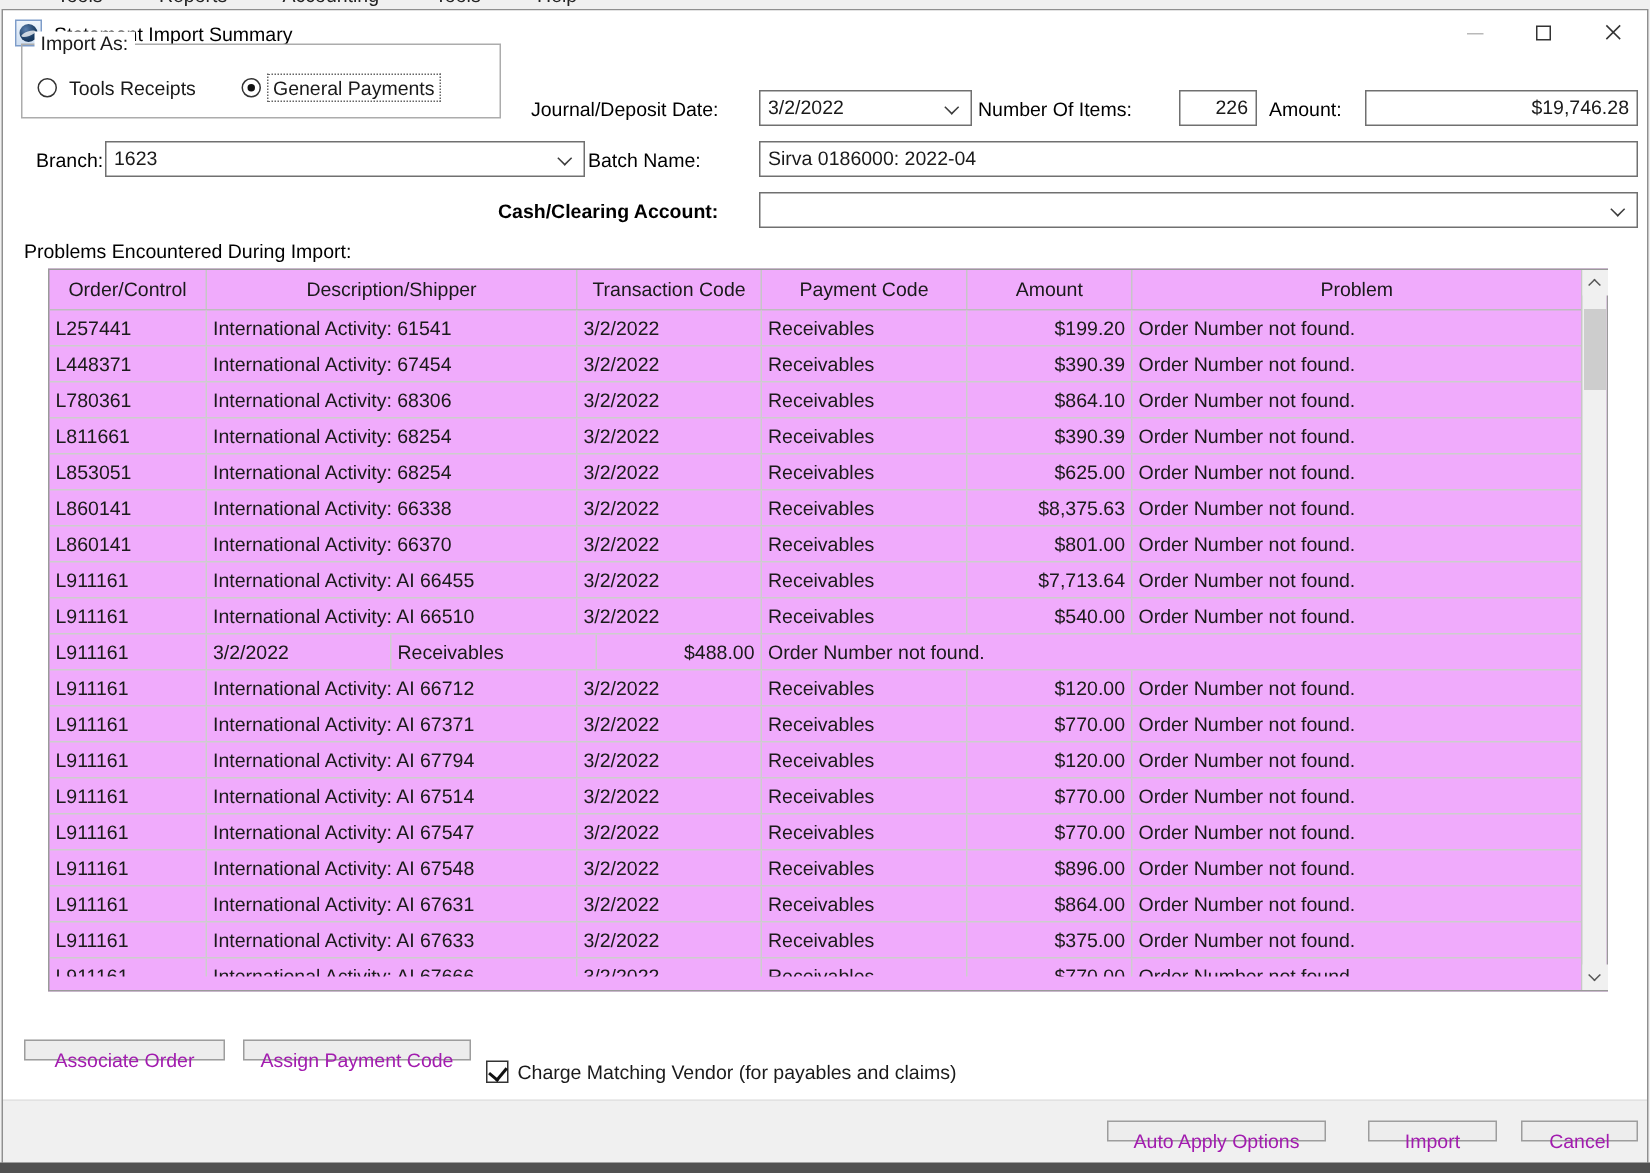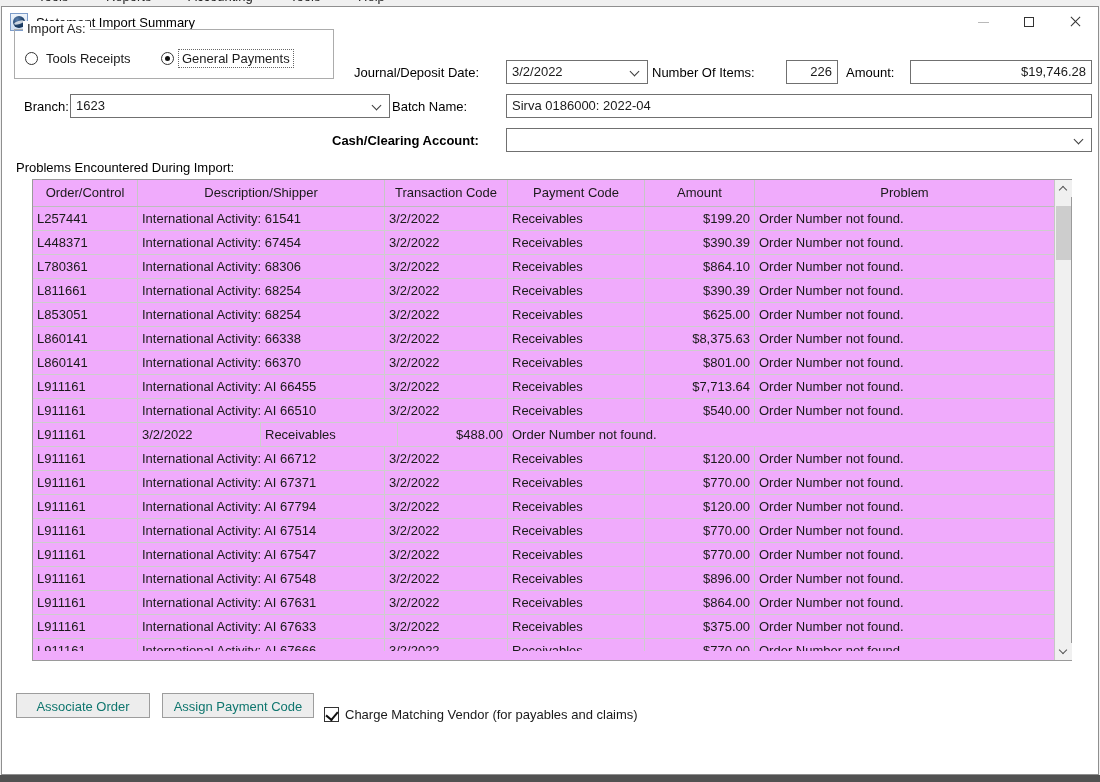--- a/index.html
+++ b/index.html
@@ -67,21 +67,21 @@
   .thead .c4 { text-align:center; }
 
   .vscroll { width:17px; background:#f0f0f0; border-left:1px solid #c6c6c6; position:relative; }
   .sb-btn { position:absolute; left:0; width:17px; height:17px; background:#f0f0f0; }
   .sb-up { top:0; } .sb-dn { bottom:0; }
   .sb-up .chevs { position:absolute; left:5px; top:7px; width:6px; height:6px; border-left:1.5px solid #565656; border-top:1.5px solid #565656; transform:rotate(45deg); }
   .sb-dn .chevs { position:absolute; left:5px; top:4px; width:6px; height:6px; border-right:1.5px solid #565656; border-bottom:1.5px solid #565656; transform:rotate(45deg); }
   .sb-thumb { position:absolute; left:1px; top:26px; width:15px; height:54px; background:#cdcdcd; }
 
   
-  .btn { position:absolute; height:25px; background:#ededed; border:1px solid #9d9d9d; color:#0f766e;
+  .btn { position:absolute; height:14px; background:#ededed; border:1px solid #9d9d9d; color:#a21caf;
     font-family:"Liberation Sans",sans-serif; font-size:13px; text-align:center; line-height:25px; cursor:default; }
   .chkrow { position:absolute; left:322px; top:690px; display:flex; align-items:flex-end;margin-top:10px; }
   .chk { width:15px; height:15px; border:1px solid #333; background:#fff; position:relative; margin-right:6px; flex:none; }
   .chk.checked::after { content:""; position:absolute; left:3px; top:1px; width:6px; height:9px;
     border-right:2px solid #111; border-bottom:2px solid #111; transform:rotate(40deg); }
 
   .footer { position:absolute; left:0; top:726px; width:100%; height:43px; background:#f0f0f0; border-top:1px solid #e2e2e2; }
   .bottom-edge { position:absolute; left:0; bottom:0; width:100%; height:7px; background:#515151; }
 </style>
 </head>
@@ -327,15 +327,20 @@
     </div>
   </div>
 
   <div class="btn" style="left:14px;top:686px;width:134px;">Associate Order</div>
   <div class="btn" style="left:160px;top:686px;width:152px;">Assign Payment Code</div>
   <div class="chkrow">
     <span class="chk checked"></span>
     <span>Charge Matching Vendor (for payables and claims)</span>
   </div>
 
+  <div class="footer">
+    <div class="btn" style="left:736px;top:13px;width:146px;">Auto Apply Options</div>
+    <div class="btn" style="left:910px;top:13px;width:86px;">Import</div>
+    <div class="btn" style="left:1012px;top:13px;width:78px;">Cancel</div>
+  </div>
 </div>
 
 <div class="bottom-edge"></div>
 
 </body></html>

